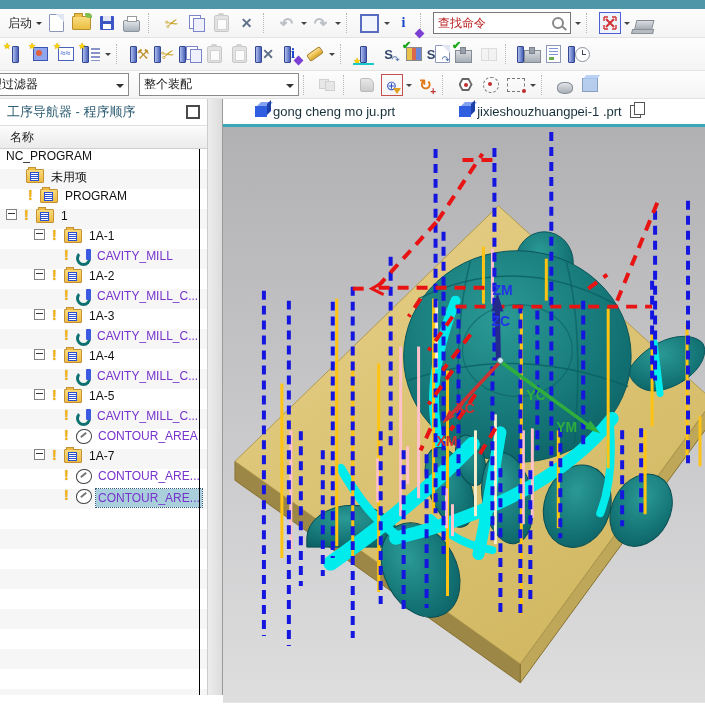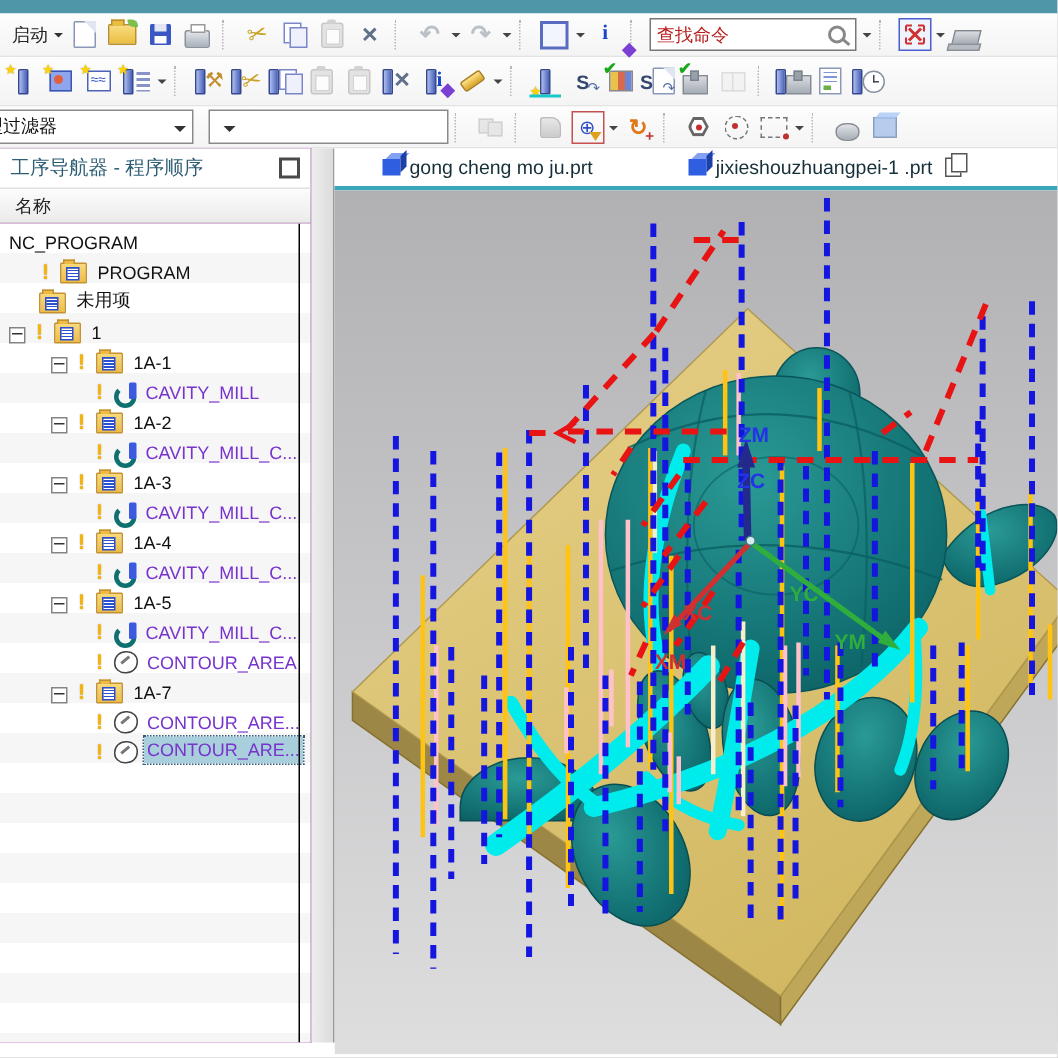--- a/index.html
+++ b/index.html
@@ -100,21 +100,21 @@
   .g-asm::before{left:0;top:0}.g-asm::after{right:0;bottom:0}
   .g-hand{width:12px;height:12px;background:linear-gradient(#d8d8dc,#a8a8b0);border:1px solid #8a8a92;border-radius:2px 6px 2px 2px}
   
   .main{display:flex;height:596px}
   .panel{width:207px;flex:none;background:#a21caf;border-right:1px solid #cccccc;display:flex;flex-direction:column;position:relative}
   .pheader{height:26px;display:flex;align-items:center;padding:0 7px;font-size:13px;color:#2d5d73;background:#fff;border-bottom:1px solid #e0e0e0;flex:none}
   .psquare{margin-left:auto;width:10px;height:10px;border:2px solid #4a4a4a;background:#fff}
   .pcolhead{height:22px;background:linear-gradient(#fcfcfc,#ebebeb);border-bottom:1px solid #cfcfcf;font-size:12px;color:#222;display:flex;align-items:center;padding:0 10px;flex:none}
   .tree{flex:1;position:relative;background:repeating-linear-gradient(#ffffff 0 20px,#f6f6f6 20px 40px);overflow:hidden}
   .colline{position:absolute;left:199px;top:0;bottom:0;width:1px;background:#000;z-index:6}
-  .trow{height:20px;display:flex;align-items:flex-end;font-size:12px;color:#111;white-space:nowrap;position:relative}
+  .trow{height:20px;display:flex;align-items:flex-start;font-size:12px;color:#111;white-space:nowrap;position:relative}
   .tlabel{padding:0 2px}
   .purple{color:#7733cc}
   .expander{flex:none;width:9px;height:9px;border:1px solid #848484;background:#fff;position:relative;margin-right:5px}
   .expander::before{content:"";position:absolute;left:1px;right:1px;top:3px;height:1px;background:#333}
   .excl{flex:none;width:9px;margin-right:5px;position:relative;height:14px}
   .excl::before{content:"!";position:absolute;left:2px;top:-2px;font:bold 14px "Liberation Sans",sans-serif;color:#f7b500;text-shadow:0 0 1px #a87}
   .fold{flex:none;width:16px;height:12px;background:linear-gradient(#f8da7c,#eebc45);border:1px solid #c49232;border-radius:1px;position:relative;margin-right:5px}
   .fold::before{content:"";position:absolute;top:-3px;left:1px;width:6px;height:2px;background:#eebc45;border:1px solid #c49232;border-bottom:none}
   .fold::after{content:"";position:absolute;left:3px;top:2px;width:7px;height:7px;background:repeating-linear-gradient(#fff 0 1px,#2a4fd0 1px 2px);border:1px solid #2a4fd0}
   .mill-ic{flex:none;width:15px;height:14px;position:relative;margin-right:4px}
@@ -277,20 +277,21 @@
       <span class="g-clock"></span>
     </div>
 </div>
 
 <div class="tb tb3">
   <div class="combo clipL">
     <span class="cv">类型过滤器</span>
     <span class="ca"></span>
   </div>
   <div class="combo combo2">
+    <span class="cv">整个装配</span>
     <span class="ca"></span>
   </div>
   <span class="grip"></span>
   <div class="ic gray">
       <span class="g-asm"></span>
     </div>
   <span class="grip"></span>
   <div class="ic gray">
       <span class="g-hand"></span>
     </div>
@@ -334,27 +335,27 @@
     <div class="pcolhead">
         <span>名称</span>
       </div>
     <div class="tree">
       <div class="colline"></div>
 
       <div class="trow">
           <span class="tlabel" style="margin-left:4px">NC_PROGRAM</span>
         </div>
       <div class="trow">
-          <span class="excl" style="margin-left:26px"></span>
-          <span class="fold"></span>
-          <span class="tlabel">PROGRAM</span>
-        </div>
-      <div class="trow">
           <span class="fold" style="margin-left:26px"></span>
           <span class="tlabel">未用项</span>
+        </div>
+      <div class="trow">
+          <span class="excl" style="margin-left:26px"></span>
+          <span class="fold"></span>
+          <span class="tlabel">PROGRAM</span>
         </div>
       <div class="trow">
           <span class="expander" style="margin-left:6px"></span>
           <span class="excl"></span>
           <span class="fold"></span>
           <span class="tlabel">1</span>
         </div>
 
       <div class="trow">
           <span class="expander" style="margin-left:34px"></span>

